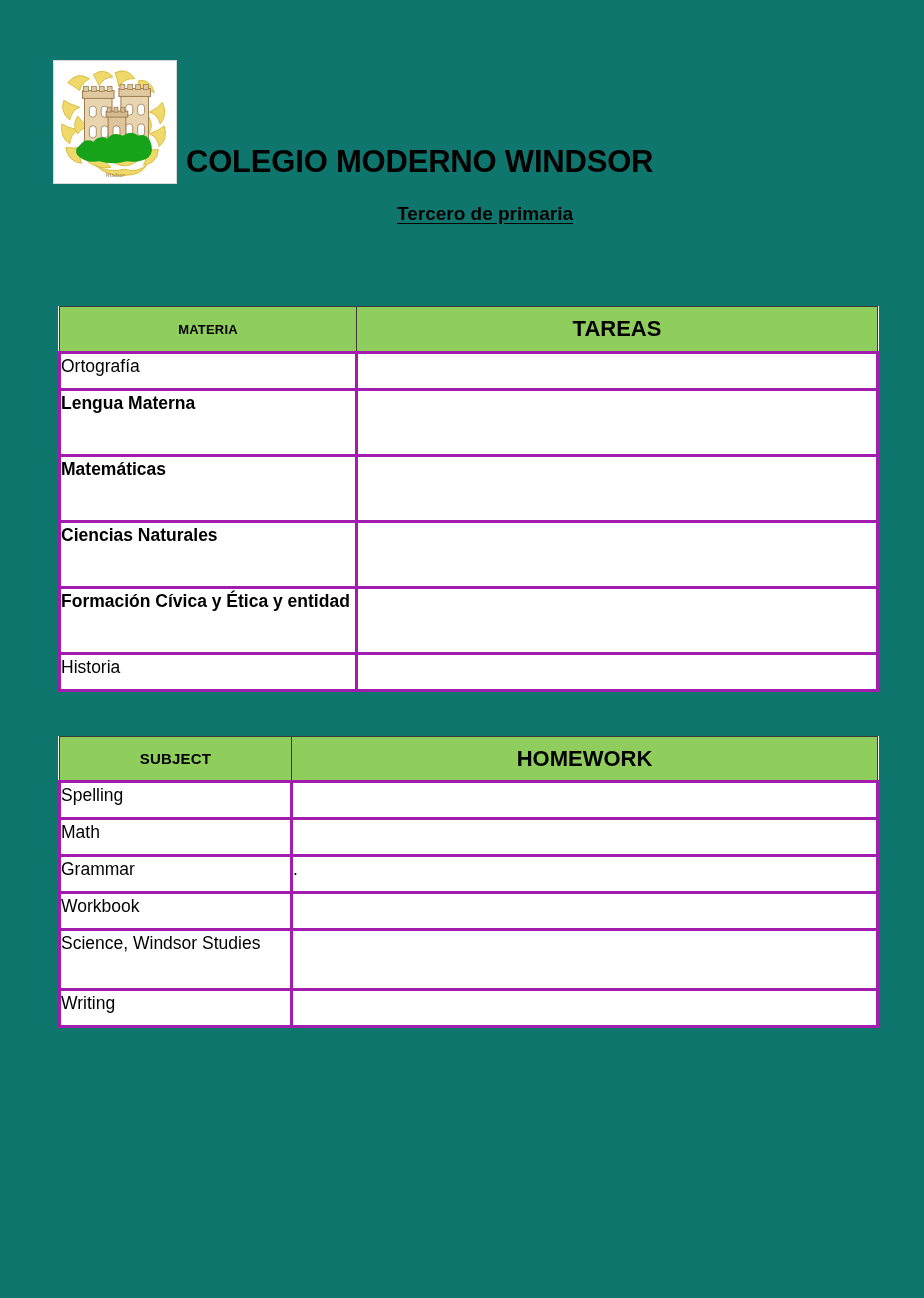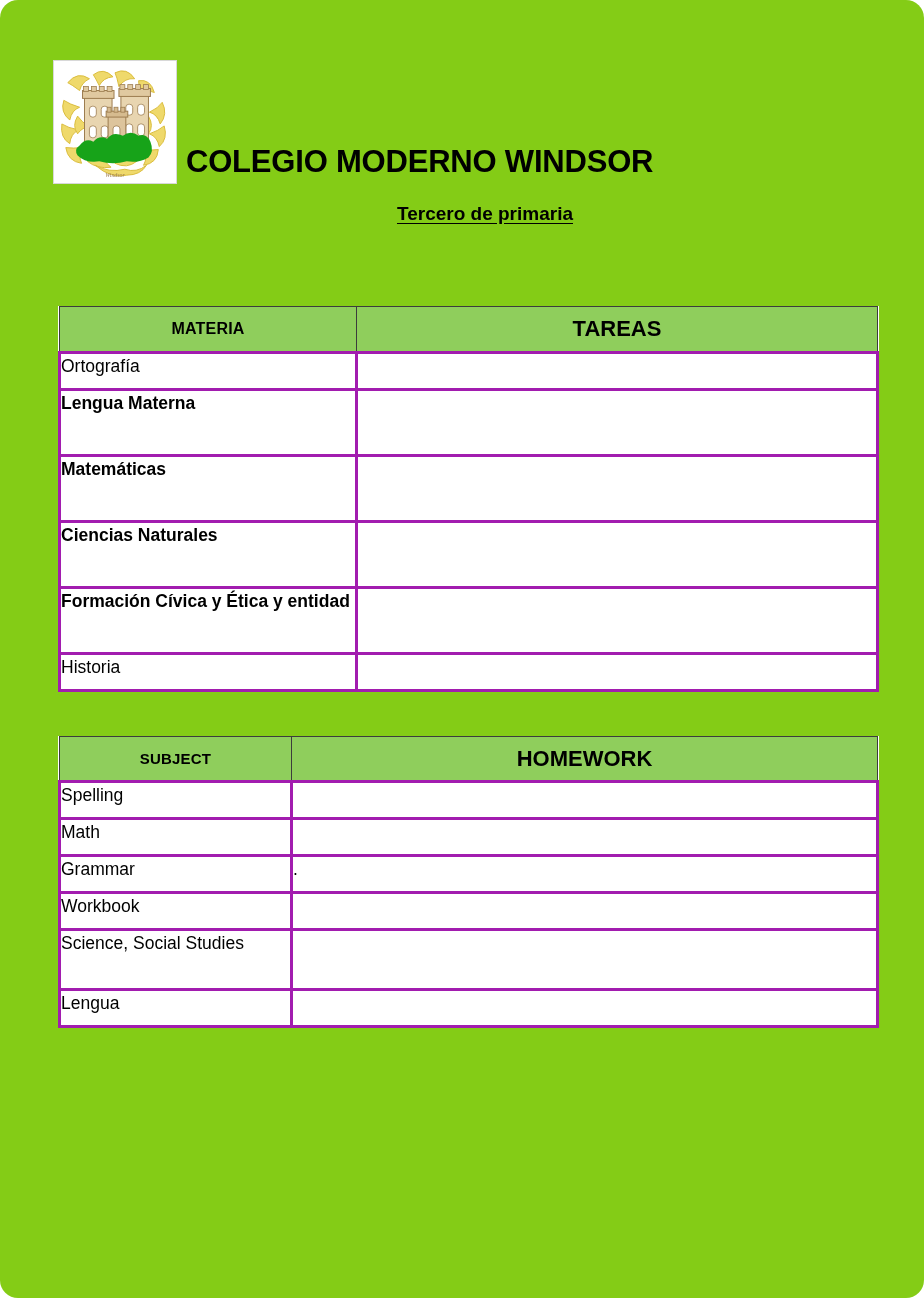--- a/index.html
+++ b/index.html
@@ -13,22 +13,21 @@
     font-family: "Liberation Sans", sans-serif;
     color: #000000;
     position: relative;
     overflow: hidden;
   }
 
   .page {
     position: relative;
     width: 924px;
     height: 1298px;
-    background: #84cc16;
-    border-radius: 18px;
+    background: #0f766e;
   }
 
   
   .header {
     position: absolute;
     left: 0;
     top: 0;
     width: 924px;
     height: 250px;
   }
@@ -109,21 +108,21 @@
     text-align-last: left;
   }
 
   
   #table-materias {
     left: 58px;
     top: 306px;
     width: 818px;
   }
   #table-materias thead th.col-subject {
-    font-size: 16px;
+    font-size: 13px;
     height: 44px;
     letter-spacing: 0.2px;
   }
   #table-materias thead th.col-tasks {
     font-size: 22px;
     height: 44px;
   }
 
   
   #table-subjects {
@@ -281,23 +280,23 @@
       </tr>
       <tr class="h-37">
         <td class="subj-cell">Grammar</td>
         <td class="blank-cell">.</td>
       </tr>
       <tr class="h-37">
         <td class="subj-cell">Workbook</td>
         <td class="blank-cell"></td>
       </tr>
       <tr class="h-60b">
-        <td class="subj-cell">Science, Social Studies</td>
-        <td class="blank-cell"></td>
-      </tr>
-      <tr class="h-37">
-        <td class="subj-cell">Lengua</td>
+        <td class="subj-cell">Science, Windsor Studies</td>
+        <td class="blank-cell"></td>
+      </tr>
+      <tr class="h-37">
+        <td class="subj-cell">Writing</td>
         <td class="blank-cell"></td>
       </tr>
     </tbody>
   </table>
 
 </div>
 
 </body></html>

